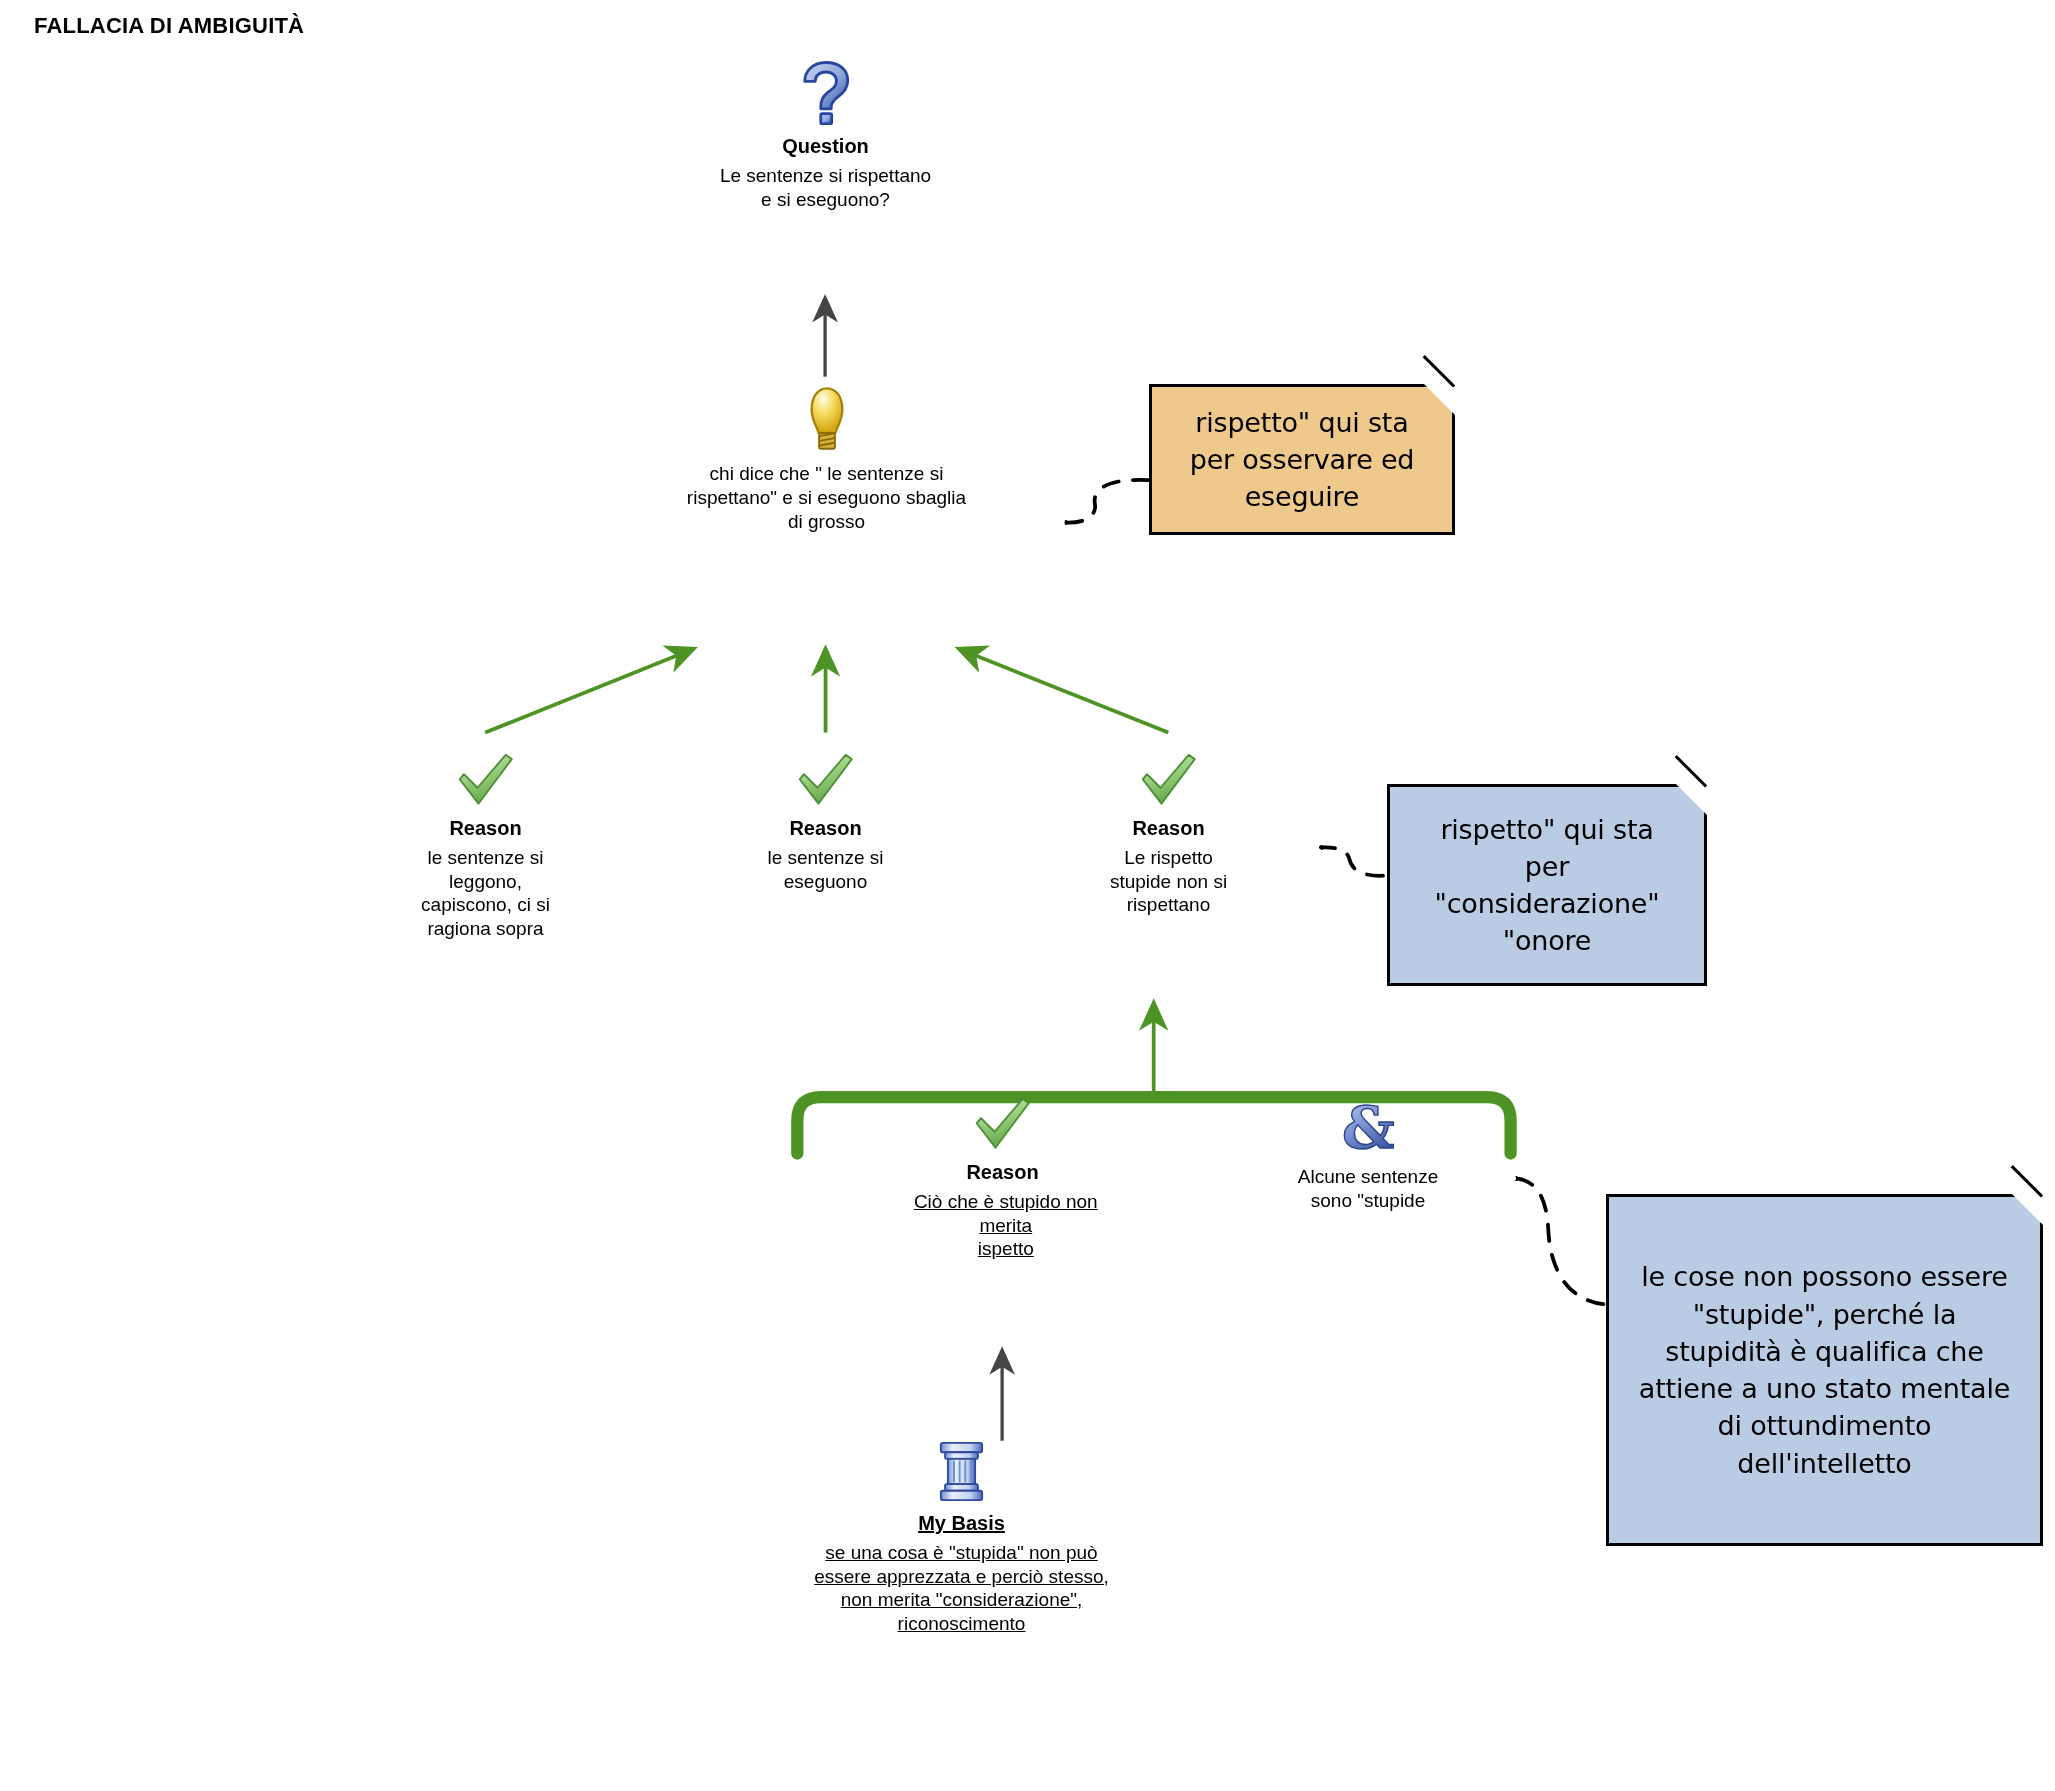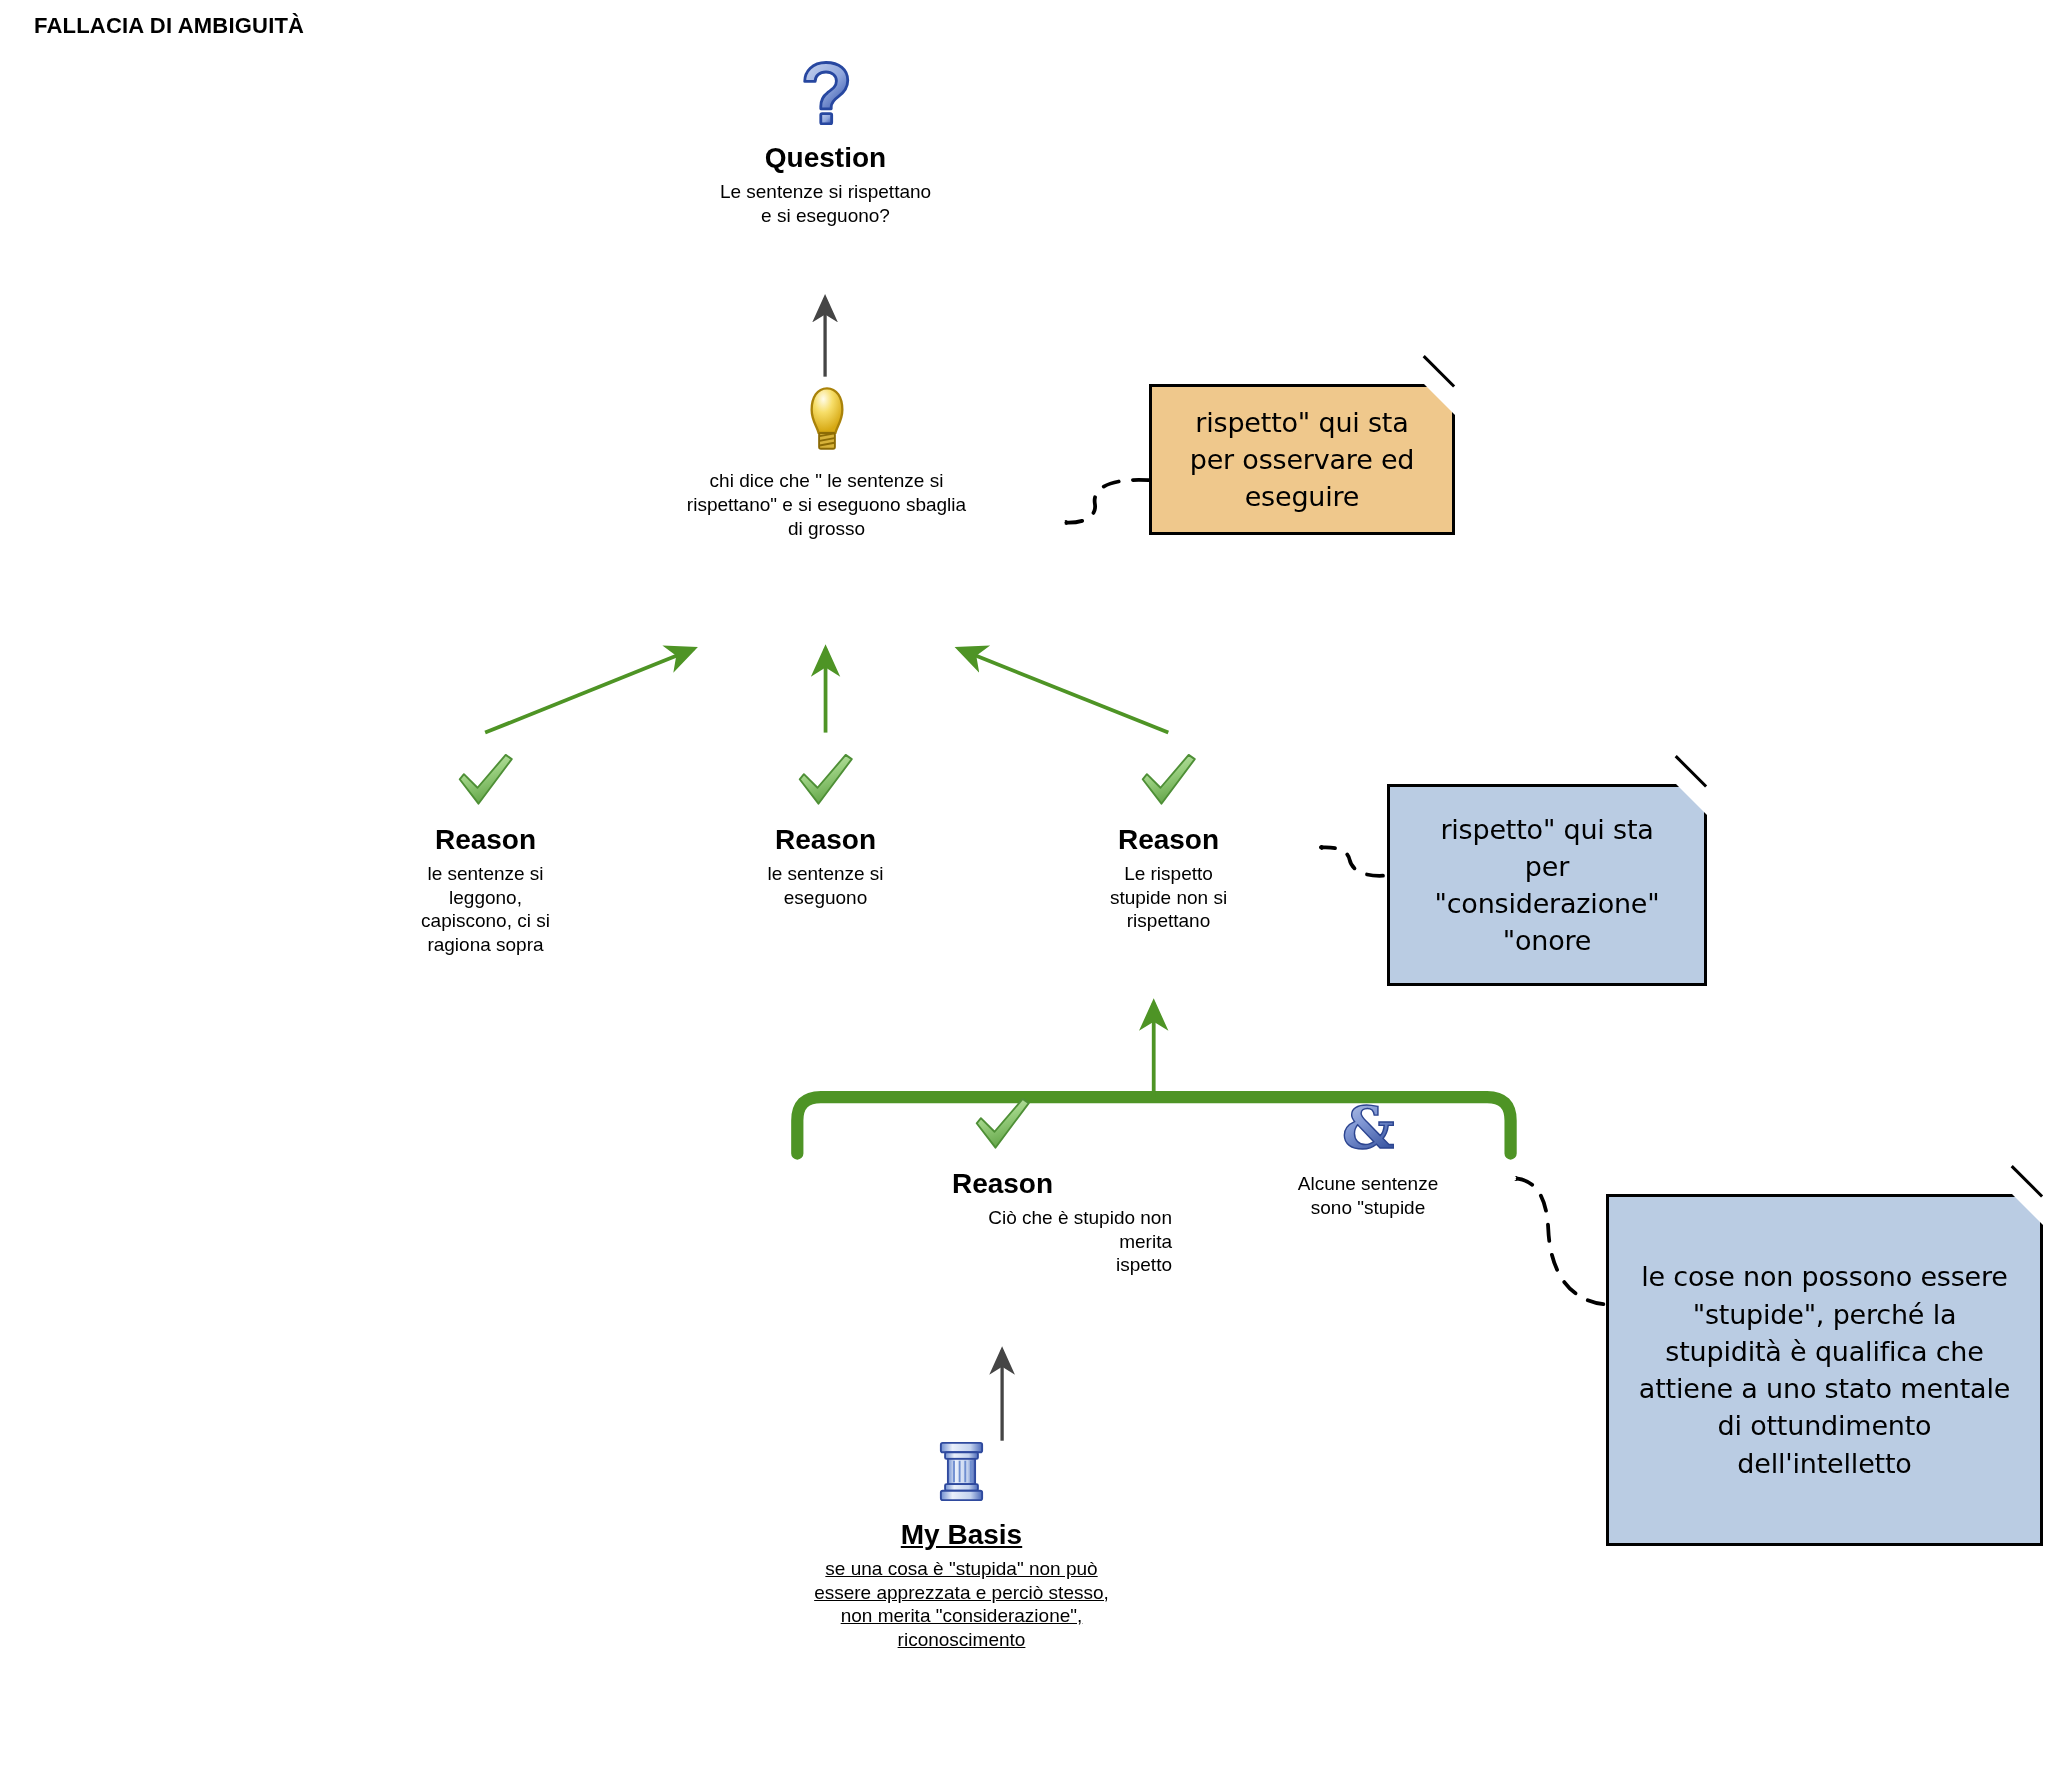--- a/index.html
+++ b/index.html
@@ -13,22 +13,22 @@
 
   .title{
     position:absolute;left:34px;top:13px;
     font-size:22px;font-weight:bold;letter-spacing:0.2px;
     white-space:nowrap;
   }
 
   .node{position:absolute;text-align:center;}
   .node .icon{display:block;margin:0 auto;line-height:1;}
   .node .ntype{
-    display:block;font-weight:bold;font-size:28px;line-height:1.12;
-    margin-top:17px;
+    display:block;font-weight:bold;font-size:20px;line-height:1.12;
+    margin-top:10px;
   }
   .node .ntext{
     display:block;font-size:19px;line-height:1.25;margin-top:6.6px;
     white-space:pre-line;
   }
   .node.cop .ntext{margin-top:2.8px;}
 
   
   .note{
     position:absolute;box-sizing:border-box;
@@ -200,21 +200,21 @@
 rispettano</span>
   </div>
 
   <div class="node" style="left:833px;top:1097px;width:339px;text-align:center;">
     <span class="icon">
       <svg class="ico-svg" width="61" height="54" viewBox="0 0 130 115" aria-hidden="true">
         <path d="M10 56 L19 45 L48 74 L108 4 L121 13 L50 108 Z" fill="url(#ck1)" stroke="#4E8F36" stroke-width="4" stroke-linejoin="round"></path>
       </svg>
     </span>
     <span class="ntype">Reason</span>
-    <span class="ntext" style="text-align:right;padding-left:6.6px;">Ciò che è stupido non
+    <span class="ntext" style="text-align:center;padding-left:6.6px;text-decoration:underline;">Ciò che è stupido non
 merita
 ispetto</span>
   </div>
 
   <div class="node cop" style="left:1222px;top:1099px;width:292px;">
     <span class="icon">
       <svg class="ico-svg" width="51" height="56" viewBox="0 0 108 118" aria-hidden="true">
         <defs>
           <linearGradient id="ag1" x1="0" y1="0" x2="0.5" y2="1">
             <stop offset="0%" stop-color="#C6D1EC"></stop>

